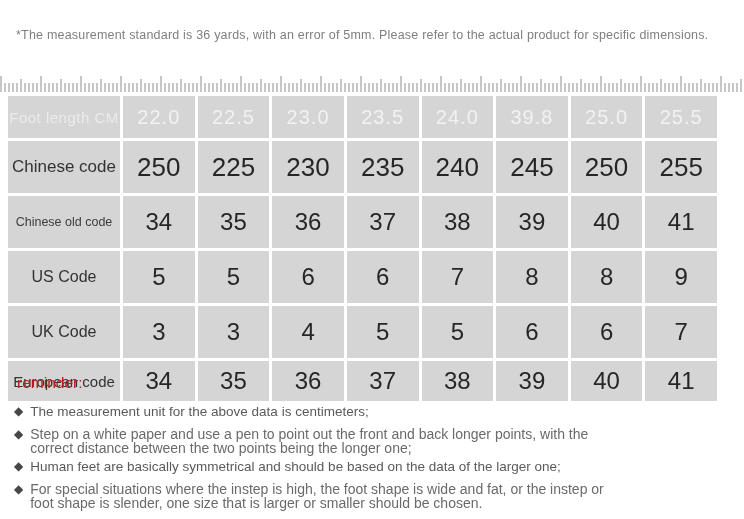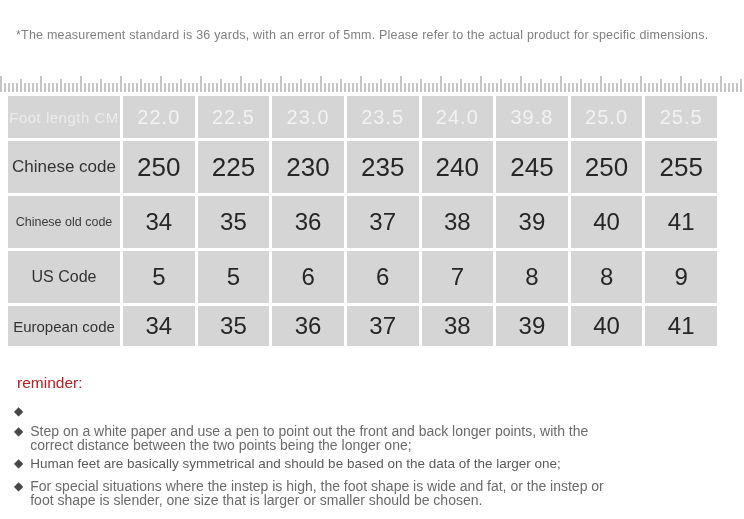--- a/index.html
+++ b/index.html
@@ -279,39 +279,51 @@
           <td class="label">US Code</td>
           <td class="val">5</td>
           <td class="val">5</td>
           <td class="val">6</td>
           <td class="val">6</td>
           <td class="val">7</td>
           <td class="val">8</td>
           <td class="val">8</td>
           <td class="val">9</td>
         </tr>
+        <tr class="r4">
+          <td class="label">UK Code</td>
+          <td class="val">3</td>
+          <td class="val">3</td>
+          <td class="val">4</td>
+          <td class="val">5</td>
+          <td class="val">5</td>
+          <td class="val">6</td>
+          <td class="val">6</td>
+          <td class="val">7</td>
+        </tr>
         <tr class="r5">
           <td class="label">European code</td>
           <td class="val">34</td>
           <td class="val">35</td>
           <td class="val">36</td>
           <td class="val">37</td>
           <td class="val">38</td>
           <td class="val">39</td>
           <td class="val">40</td>
           <td class="val">41</td>
         </tr>
       </tbody>
   </table>
 
   <div class="reminder-title">reminder:</div>
 
   <div class="reminder-list" id="reminder-list">
       <div class="bullet md">
         <span class="diamond">◆</span>
+        <span class="text">The measurement unit for the above data is centimeters;</span>
       </div>
       <div class="bullet sm">
         <span class="diamond">◆</span>
         <span class="text">Step on a white paper and use a pen to point out the front and back longer points, with the correct distance between the two points being the longer one;</span>
       </div>
       <div class="bullet md">
         <span class="diamond">◆</span>
         <span class="text">Human feet are basically symmetrical and should be based on the data of the larger one;</span>
       </div>
       <div class="bullet sm">

